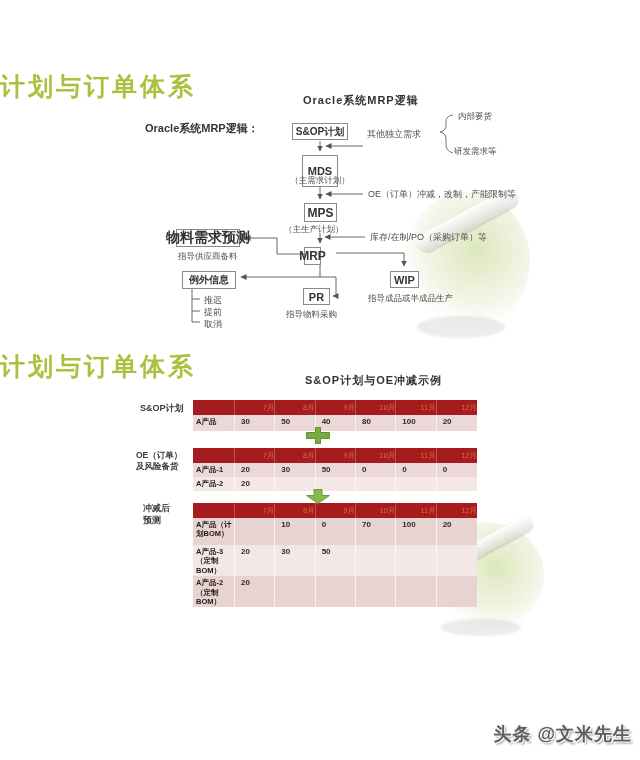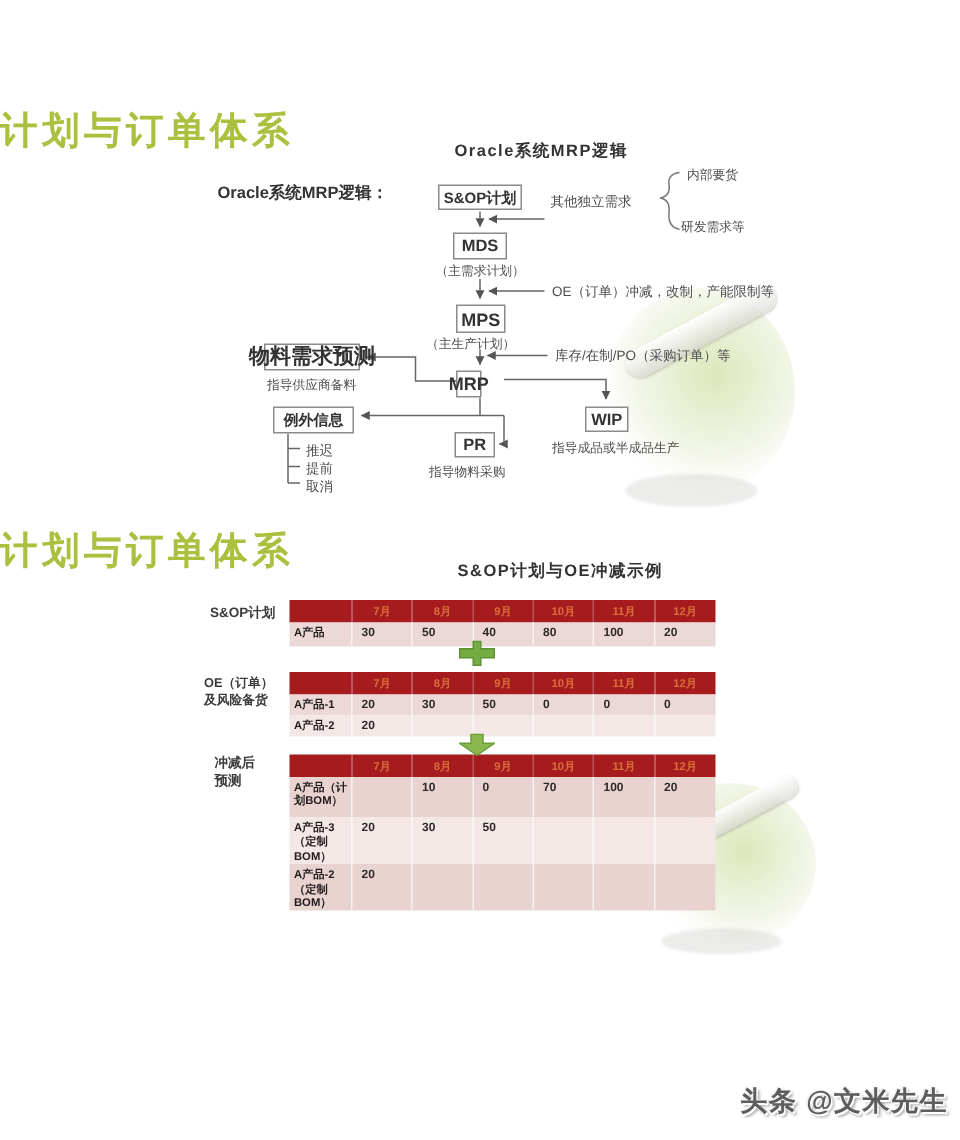--- a/index.html
+++ b/index.html
@@ -38,22 +38,22 @@
       rgba(222,232,196,.40) 48%, rgba(244,246,238,.22) 66%, rgba(255,255,255,0) 75%)}
   .globe .pen{position:absolute;left:6%;top:14%;width:88%;height:14%;border-radius:10px;
     background:linear-gradient(180deg,rgba(255,255,255,.95),rgba(205,205,200,.55));
     transform:rotate(-28deg);box-shadow:0 1px 2px rgba(120,120,110,.35)}
   .globe .base{position:absolute;left:10%;bottom:-6%;width:70%;height:16%;border-radius:50%;
     background:rgba(150,150,145,.18);filter:blur(1px)}
 
   
   .otable{position:absolute;width:284px;z-index:3}
   .trow{display:grid;grid-template-columns:42px repeat(6,1fr)}
-  .hcell{background:var(--hdr-red);color:var(--hdr-month);font-size:7.5px;font-weight:bold;
-    text-align:center;height:15px;line-height:15px;border-right:1px solid rgba(255,255,255,.25)}
+  .hcell{background:var(--hdr-red);color:var(--hdr-month);font-size:7.5px;font-weight:normal;
+    text-align:right;height:15px;line-height:15px;border-right:1px solid rgba(255,255,255,.25)}
   .hcell:last-child{border-right:none}
   .dcell{font-size:8px;font-weight:bold;color:#30292a;padding:2px 2px 1px 6px;
     border-right:1px solid rgba(255,255,255,.65);line-height:1.25}
   .dcell:last-child{border-right:none}
   .dcell.rlabel{padding-left:3px;font-size:7.5px;color:#201a1b}
   .trow.main .dcell{background:var(--pink)}
   .trow.alt .dcell{background:var(--pink-light)}
   #table2 .trow.main .dcell{background:var(--pink-deep)}
   #table0 .dcell{min-height:16px}
   #table1 .dcell{min-height:14px}
@@ -101,21 +101,21 @@
         <path d="M336,277 L241,277" marker-end="url(#arr)"></path>
         <path d="M336,277 L336,296 L333,296" marker-end="url(#arr)"></path>
         <path d="M192,289 L192,322"></path>
         <path d="M192,299 L200,299"></path>
         <path d="M192,311 L200,311"></path>
         <path d="M192,322 L200,322"></path>
       </g>
     </svg>
 
     <div class="fbox" style="left:292px;top:123px;width:56px;height:17px;font-size:10px">S&amp;OP计划</div>
-    <div class="fbox" style="left:302px;top:155px;width:36px;height:18px;font-size:11px">MDS</div>
+    <div class="fbox" style="left:302px;top:155px;width:36px;height:32px;font-size:11px">MDS</div>
     <div class="fsub" style="left:284px;top:175px;width:72px;text-align:center">（主需求计划）</div>
     <div class="fbox" style="left:304px;top:203px;width:33px;height:19px;font-size:12px">MPS</div>
     <div class="fsub" style="left:284px;top:224px;width:72px;text-align:left">（主生产计划）</div>
     <div class="fbox" style="left:304px;top:247px;width:17px;height:18px;font-size:12px">MRP</div>
     <div class="fbox" style="left:303px;top:288px;width:27px;height:17px;font-size:11px">PR</div>
     <div class="fsub" style="left:286px;top:309px">指导物料采购</div>
     <div class="fbox" style="left:390px;top:271px;width:29px;height:17px;font-size:11px">WIP</div>
     <div class="fsub" style="left:368px;top:293px">指导成品或半成品生产</div>
     <div class="fbox" style="left:176px;top:229px;width:64px;height:18px;font-size:14px">物料需求预测</div>
     <div class="fsub" style="left:178px;top:251px">指导供应商备料</div>

